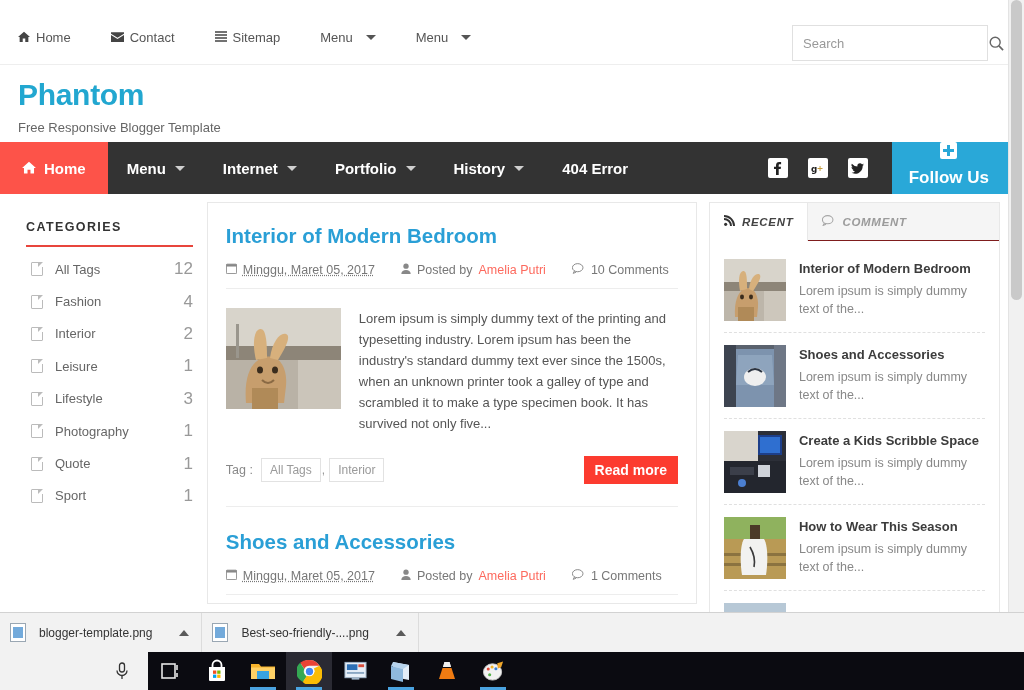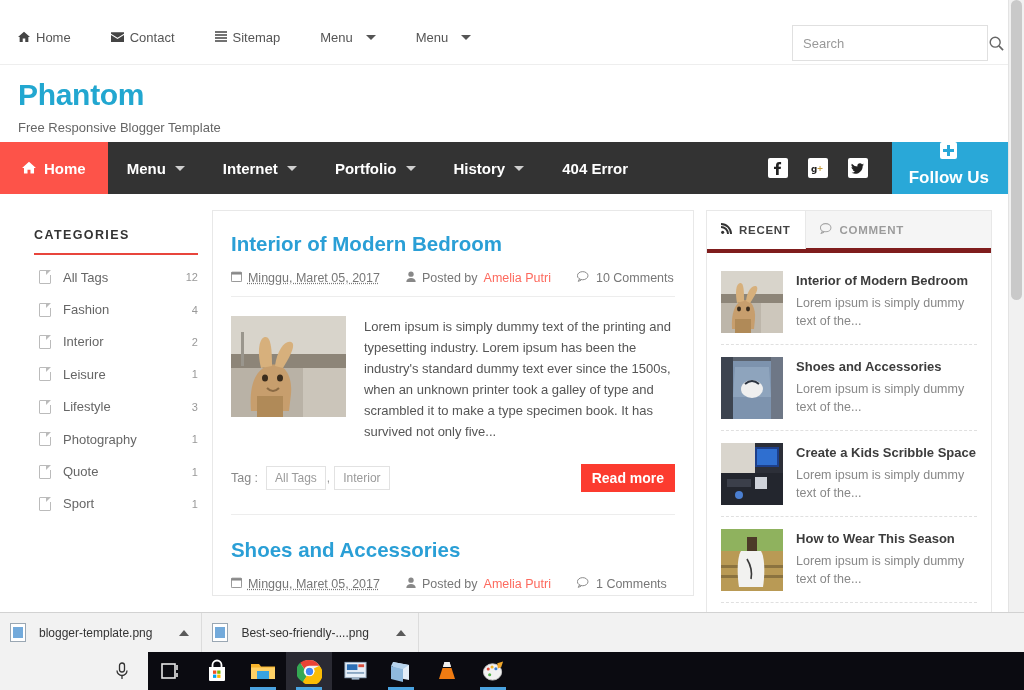--- a/index.html
+++ b/index.html
@@ -133,21 +133,21 @@
   }
   .plus-box:before, .plus-box:after {
     content:""; position: absolute; background: #29a8d8;
   }
   .plus-box:before { left: 7px; top: 3px; width: 3px; height: 11px; }
   .plus-box:after  { top: 7px; left: 3px; height: 3px; width: 11px; }
 
   
   .content {
     display: flex;
-    padding: 16px;
+    padding: 8px;
     background: #ffffff;
     height: 418px;
   }
 
   
   .leftcol { width: 204px; padding: 18px 14px 0 18px; }
   .cat-title {
     font-size: 12.5px; font-weight: bold; color: #333333;
     letter-spacing: 1.4px; padding-bottom: 11px;
   }
@@ -161,21 +161,21 @@
     width: 12px; height: 14px; margin: 0 12px 0 5px;
     border: 1px solid #bbbbbb; border-radius: 1px;
     position: relative; flex: none; background: #fff;
   }
   .cat-icon:after{
     content:""; position:absolute; right:-1px; top:-1px;
     border-width: 0 0 5px 5px; border-style: solid;
     border-color: transparent transparent #ffffff #bbbbbb;
   }
   .cat-name { flex: 1; }
-  .cat-count { color: #999999; font-size: 11px; }
+  .cat-count { color: #999999; font-size: 17px; }
 
   
   .centercol {
     width: 504px; margin-left: 0;
     background: #ffffff;
     border: 1px solid #e8e8e8;
     padding: 20px 18px 0 18px;
     overflow: hidden;
   }
   .post-title {
@@ -215,21 +215,21 @@
     background: #fc3b2f; color: #ffffff;
     font-size: 14px; font-weight: bold;
     padding: 6px 11px; cursor: pointer; border: 0;
     font-family: "Liberation Sans", sans-serif;
   }
   .post-divider { height: 1px; background: #ededed; margin-top: 22px; }
 
   
   .rightcol { width: 300px; margin-left: 12px; padding-top: 0; }
   .tabs-card { border: 1px solid #e8e8e8; background: #fff; }
-  .tabstrip { display: flex; background: #f5f5f5; border-bottom: 5px solid #7f1d1d; }
+  .tabstrip { display: flex; background: #f5f5f5; border-bottom: 1px solid #7f1d1d; font-style: italic; }
   .tab {
     display: flex; align-items: center; gap: 7px;
     font-size: 11.5px; font-weight: bold; letter-spacing: 0.7px;
     color: #9b9b9b; padding: 12px 14px; cursor: pointer;
     border-right: 1px solid transparent;
   }
   .tab.active {
     background: #ffffff; color: #444444;
     border-right: 1px solid #e8e8e8;
     margin-bottom: -1px; padding-bottom: 13px;

